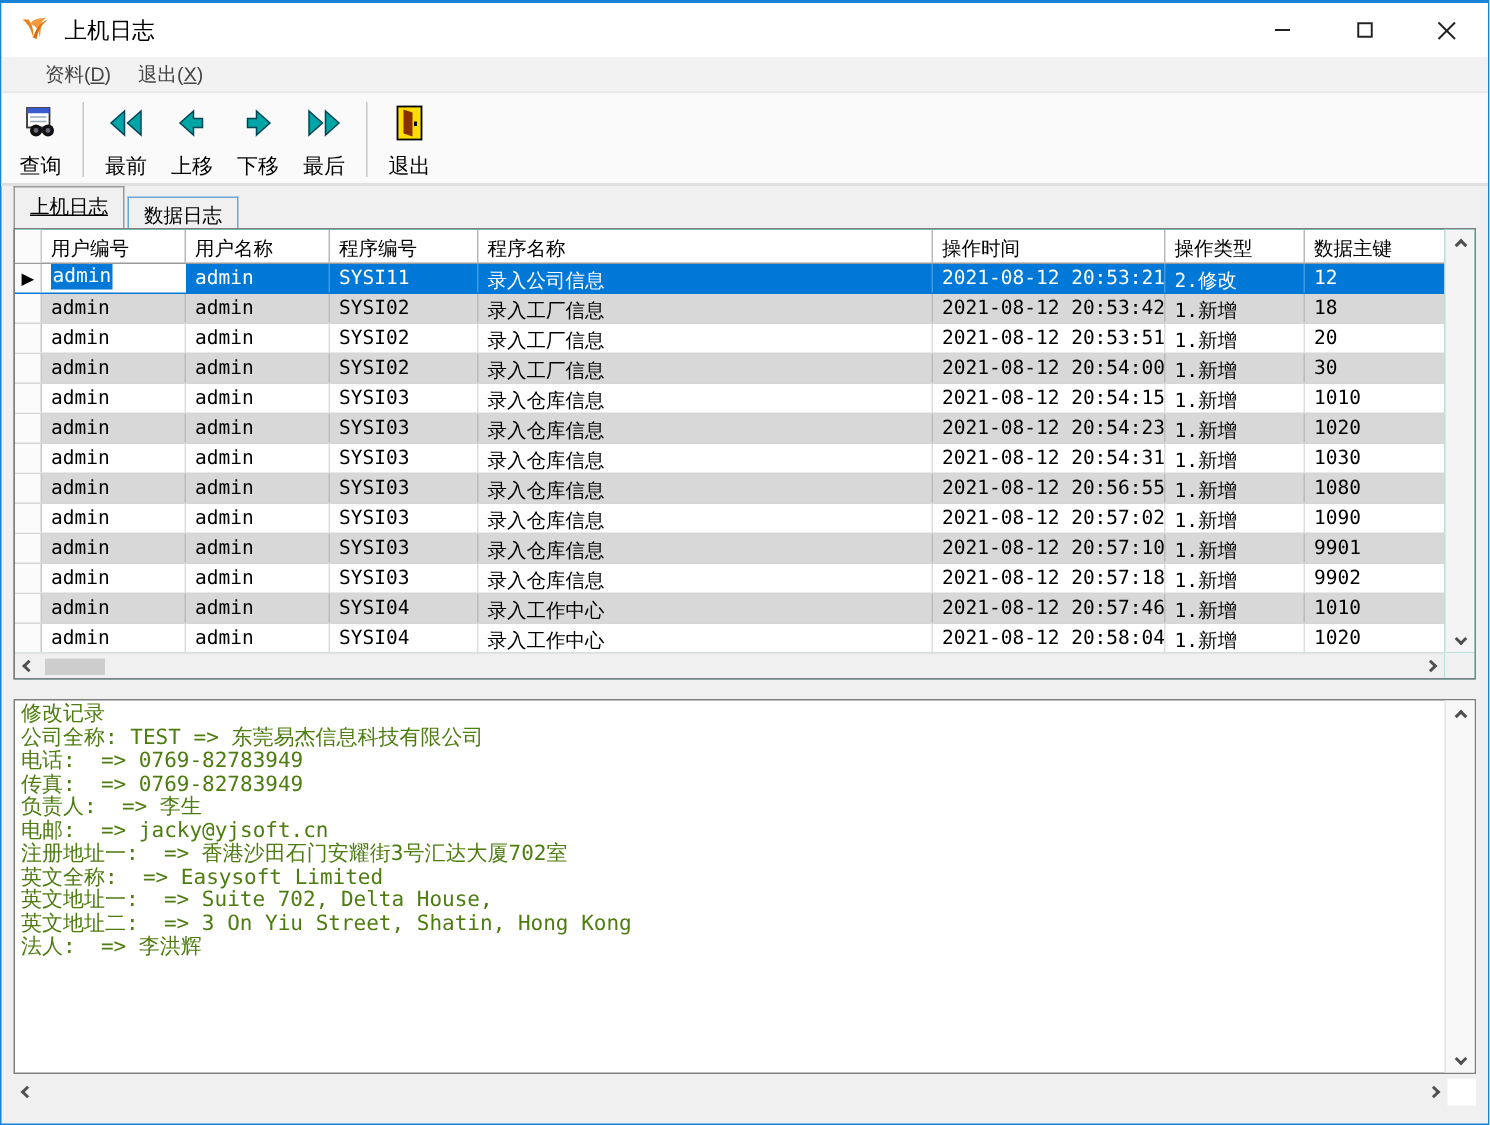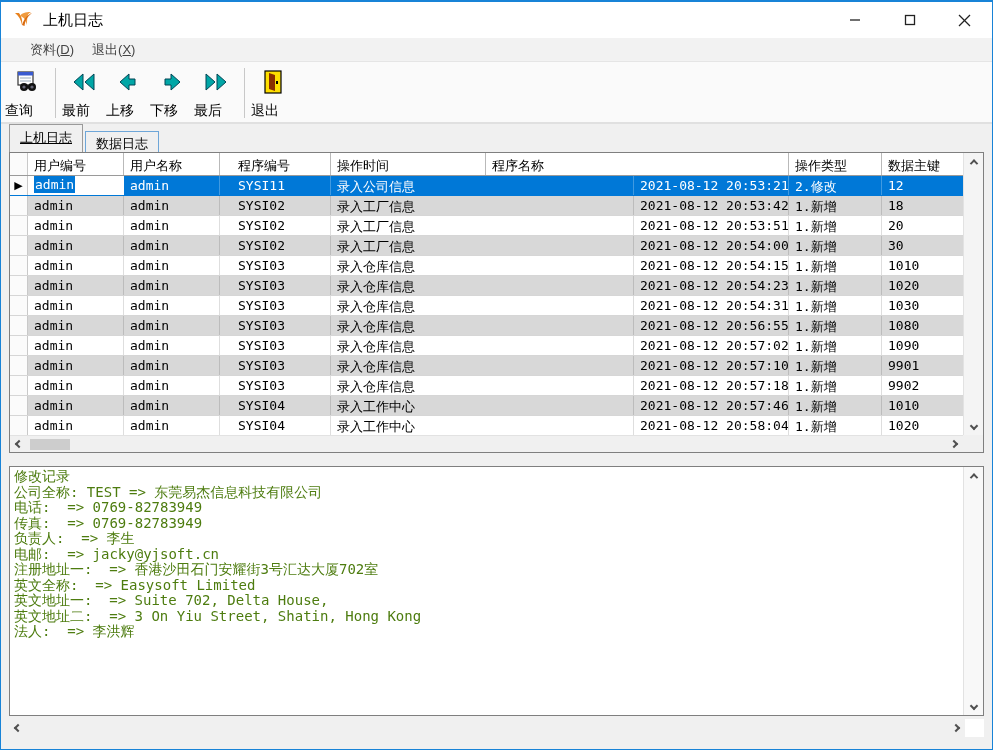--- a/index.html
+++ b/index.html
@@ -21,21 +21,21 @@
   .winbtn { width: 55px; height: 100%; display: flex; align-items: center; justify-content: center; cursor: default; }
   .winbtn svg { display: block; }
 
   
   .menubar { height: 24px; background: #f2f2f2; display: flex; align-items: center; padding-left: 20px; border-bottom: 1px solid #e5e5e5; flex: none; }
   .menuitem { font-size: 13px; color: #444; padding: 3px 9px; }
   .mkey { text-decoration: underline; }
 
   
   .toolbar { height: 62px; background: #fafafa; display: flex; align-items: stretch; padding: 4px 2px 2px 4px; border-bottom: 2px solid #e0e0e0; flex: none; }
-  .tbtn { width: 44px; display: flex; flex-direction: column; justify-content: space-between; padding: 3px 0 2px 0; }
+  .tbtn { width: 44px; display: flex; flex-direction: column; align-items: center; justify-content: space-between; padding: 3px 0 2px 0; }
   .tbtn .ticon { height: 26px; display: flex; align-items: center; justify-content: center; }
   .tbtn .tlabel { font-size: 14px; color: #000; line-height: 16px; white-space: nowrap; }
   .tsep { width: 1px; background: #c8c8c8; margin: 2px 6px; }
 
   
   .content { flex: 1; padding: 3px 8px 0 8px; display: flex; flex-direction: column; }
   .tabstrip { display: flex; align-items: flex-end; height: 25px; flex: none; }
   .tab { font-size: 13px; padding: 4px 10px 3px 10px; background: #f0f0f0; border: 1px solid #9a9a9a; border-bottom: none; margin-right: 2px; color: #000; }
   .tab.active { position: relative; z-index: 2; padding-bottom: 5px; text-decoration: underline; }
   .tab.inactive { border-color: #6ea6d8; height: 21px; padding-top: 3px; }
@@ -50,21 +50,21 @@
   .ghead { display: flex; height: 23px; background: #ffffff; border-bottom: 1px solid #9a9a9a; flex: none; }
   .gh { font-size: 13px; color: #000; padding: 4px 0 0 6px; border-right: 1px solid #b9b9b9; white-space: nowrap; overflow: hidden; }
   .gind { width: 18px; flex: none; background: #fbfbfb; border-right: 1px solid #c9c9c9; font-size: 11px; color: #000; text-align: center; line-height: 19px; font-family: "DejaVu Sans", sans-serif; }
   .gbody { flex: 1; }
   .grow { display: flex; height: 20px; background: #ffffff; border-bottom: 1px solid #d6d6d6; }
   .grow.alt { background: #d8d8d8; }
   .grow.sel { background: #0078d7; color: #fff; border-bottom-color: #0078d7; }
   .gc { font-size: 13px; padding: 2px 0 0 6px; border-right: 1px solid rgba(0,0,0,0.13); white-space: nowrap; overflow: hidden; font-family: "DejaVu Sans Mono", "Liberation Mono", monospace; }
   .grow.sel .gc { border-right-color: rgba(255,255,255,0.25); }
   .c0 { width: 96px; flex: none; } .c1 { width: 96px; flex: none; }
-  .c2 { width: 99px; flex: none; margin-left: 12px; } .c3 { width: 303px; flex: none; }
+  .c2 { width: 99px; flex: none; } .c3 { width: 303px; flex: none; }
   .c4 { width: 155px; flex: none; } .c5 { width: 93px; flex: none; }
   .c6 { flex: 1; border-right: none; }
   .editcell { background: #ffffff; color: #000; padding-top: 1px; }
   .seltext { background: #0078d7; color: #fff; padding: 1px 1px; }
 
   
   .vscroll { grid-column: 2; grid-row: 1; background: #f4f4f4; display: flex; flex-direction: column; border-left: 1px solid #e2e2e2; }
   .hscroll { grid-column: 1; grid-row: 2; background: #f0f0f0; display: flex; align-items: center; border-top: 1px solid #e2e2e2; }
   .corner { grid-column: 2; grid-row: 2; background: #f0f0f0; }
   .sarrow { width: 18px; height: 17px; flex: none; display: flex; align-items: center; justify-content: center; }
@@ -199,22 +199,22 @@
       <div class="tab inactive">数据日志</div>
     </div>
 
     <div class="grid">
       <div class="grid-main">
         <div class="ghead">
           <div class="gind"></div>
           <div class="gh c0">用户编号</div>
           <div class="gh c1">用户名称</div>
           <div class="gh c2">程序编号</div>
+          <div class="gh c3">程序名称</div>
           <div class="gh c4">操作时间</div>
-          <div class="gh c3">程序名称</div>
           <div class="gh c5">操作类型</div>
           <div class="gh c6">数据主键</div>
         </div>
         <div class="gbody">
             <div class="grow sel">
               <div class="gind">▶</div>
               <div class="gc c0 editcell"><span class="seltext">admin</span></div>
               <div class="gc c1">admin</div>
               <div class="gc c2">SYSI11</div>
               <div class="gc c3">录入公司信息</div>

